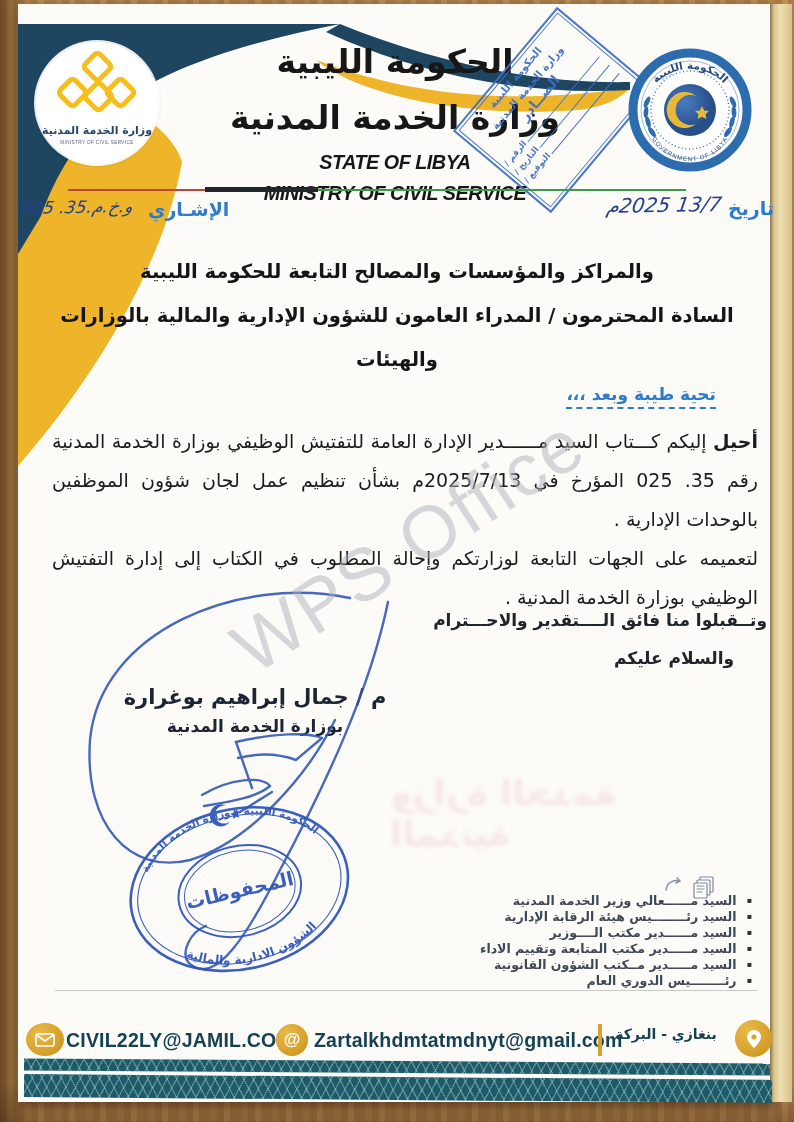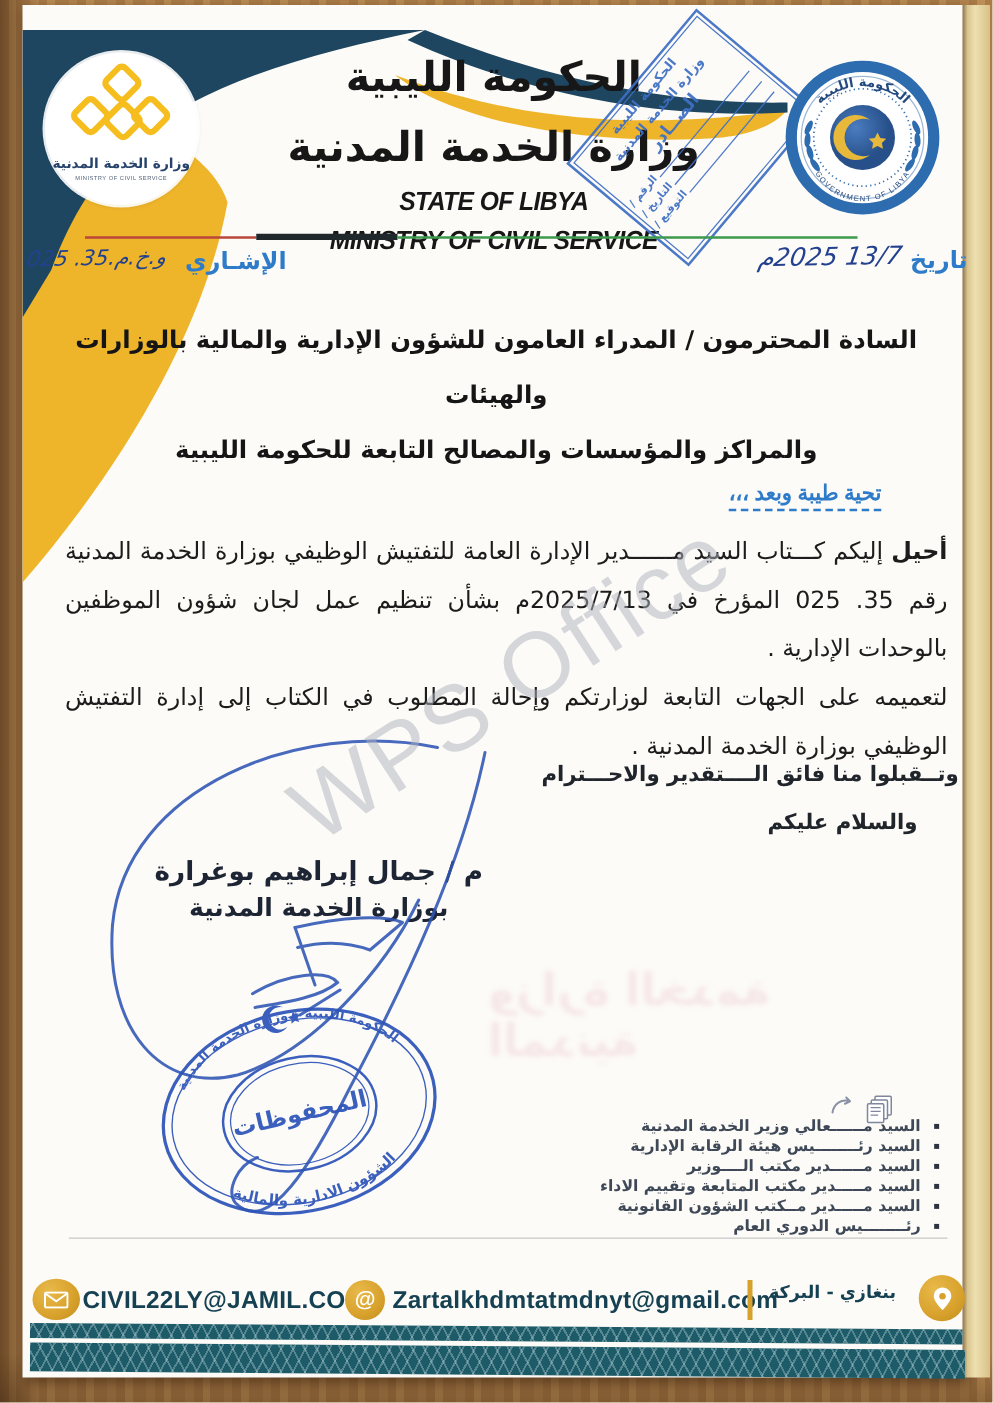--- a/index.html
+++ b/index.html
@@ -37,31 +37,31 @@
   .rule-red{left:68px;top:189px;width:137px;height:2px;background:#b9473a;}
   .rule-black{left:205px;top:187px;width:113px;height:5px;background:#20282c;}
   .rule-green{left:318px;top:189px;width:368px;height:2px;background:#3c9a4e;}
   
   .blue-label{color:#2e7cc9;font-weight:bold;font-size:19px;direction:rtl;}
   .handw{color:#24418f;font-style:italic;transform:skewX(-10deg) rotate(-1deg);
     font-size:17px;letter-spacing:1px;direction:rtl;white-space:nowrap;}
   
   .addressee{left:40px;top:250px;width:714px;text-align:center;direction:rtl;
     font-size:19.5px;font-weight:bold;line-height:44px;color:#151515;}
-  .greeting{left:539px;top:384px;width:210px;direction:rtl;text-align:center;font-family:Liberation Serif, serif;}
+  .greeting{left:506px;top:384px;width:210px;direction:rtl;text-align:right;}
   .greeting span{color:#2e7cc9;font-weight:bold;font-size:17px;border-bottom:2px dashed #2e7cc9;padding-bottom:3px;}
   .bodytxt{left:52px;top:422px;width:706px;direction:rtl;text-align:justify;
     font-size:19px;line-height:39px;color:#1c1c1c;z-index:10;}
   .bodytxt p{margin:0;}
   .closing1{left:505px;top:610px;width:262px;direction:rtl;font-size:17px;font-weight:bold;color:#20242b;white-space:nowrap;}
   .closing2{left:609px;top:648px;width:130px;direction:rtl;text-align:center;font-size:17px;font-weight:bold;color:#20242b;}
   .sigblock{left:70px;top:682px;width:370px;direction:rtl;text-align:center;color:#1d2433;z-index:10;}
   .signame{font-size:21px;font-weight:bold;line-height:30px;}
   .sigtitle{font-size:16px;font-weight:bold;line-height:31px;}
-  .sigtitle2{font-size:20px;font-weight:bold;line-height:29px;}
+  .sigtitle2{font-size:17px;font-weight:bold;line-height:29px;}
   
   .watermark{left:148px;top:455px;width:520px;height:180px;display:flex;align-items:center;justify-content:center;
     transform:rotate(-33deg);z-index:40;pointer-events:none;}
   .watermark span{font-family:"Liberation Sans",sans-serif;font-size:74px;color:#aeb2bd;opacity:.5;letter-spacing:2px;}
   .ghost{left:390px;top:772px;width:330px;direction:rtl;font-size:36px;font-weight:bold;
     color:rgba(210,115,140,.14);filter:blur(2px);transform:scale(-1,1);}
   
   .sig-svg{left:40px;top:570px;z-index:20;}
   .rstamp-svg{left:115px;top:783px;z-index:15;}
   
@@ -167,22 +167,22 @@
   <div class="abs rule-red"></div>
   <div class="abs rule-black"></div>
   <div class="abs rule-green"></div>
 
   <div class="abs blue-label" style="left:148px;top:198px;">الإشـاري</div>
   <div class="abs handw" style="left:22px;top:197px;">و.خ.م.35. 025</div>
   <div class="abs blue-label" style="left:728px;top:197px;">تاريخ</div>
   <div class="abs handw" style="left:607px;top:193px;font-size:20px;">13/7 2025م</div>
 
   <div class="abs addressee">
+    <div>والمراكز والمؤسسات والمصالح التابعة للحكومة الليبية</div>
     <div>السادة المحترمون / المدراء العامون للشؤون الإدارية والمالية بالوزارات والهيئات</div>
-    <div>والمراكز والمؤسسات والمصالح التابعة للحكومة الليبية</div>
   </div>
 
   <div class="abs greeting"><span>تحية طيبة وبعد ،،،</span></div>
 
   <div class="abs bodytxt">
     <p><b>أحيل</b><span> إليكم كـــتاب السيد مــــــدير الإدارة العامة للتفتيش الوظيفي بوزارة الخدمة المدنية رقم 35. 025 المؤرخ في 2025/7/13م بشأن تنظيم عمل لجان شؤون الموظفين بالوحدات الإدارية .</span></p>
     <p>لتعميمه على الجهات التابعة لوزارتكم وإحالة المطلوب في الكتاب إلى إدارة التفتيش الوظيفي بوزارة الخدمة المدنية .</p>
   </div>
 
   <div class="abs closing1">وتــقبلوا منا فائق الــــتقدير والاحـــترام</div>

